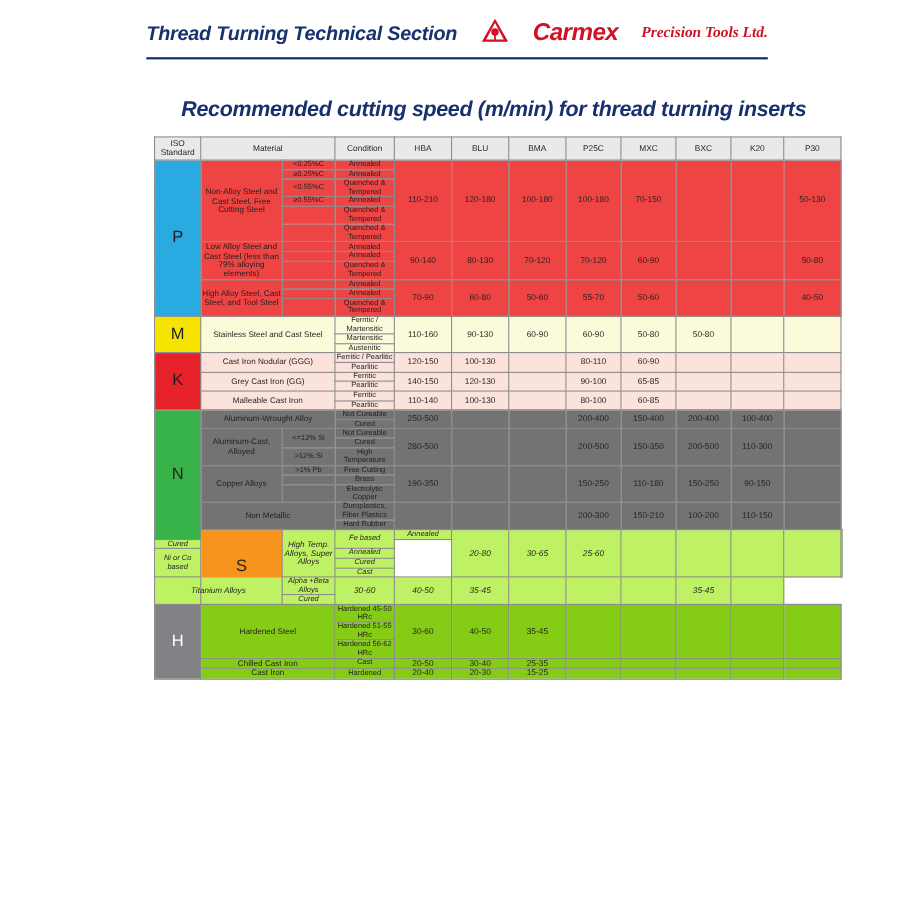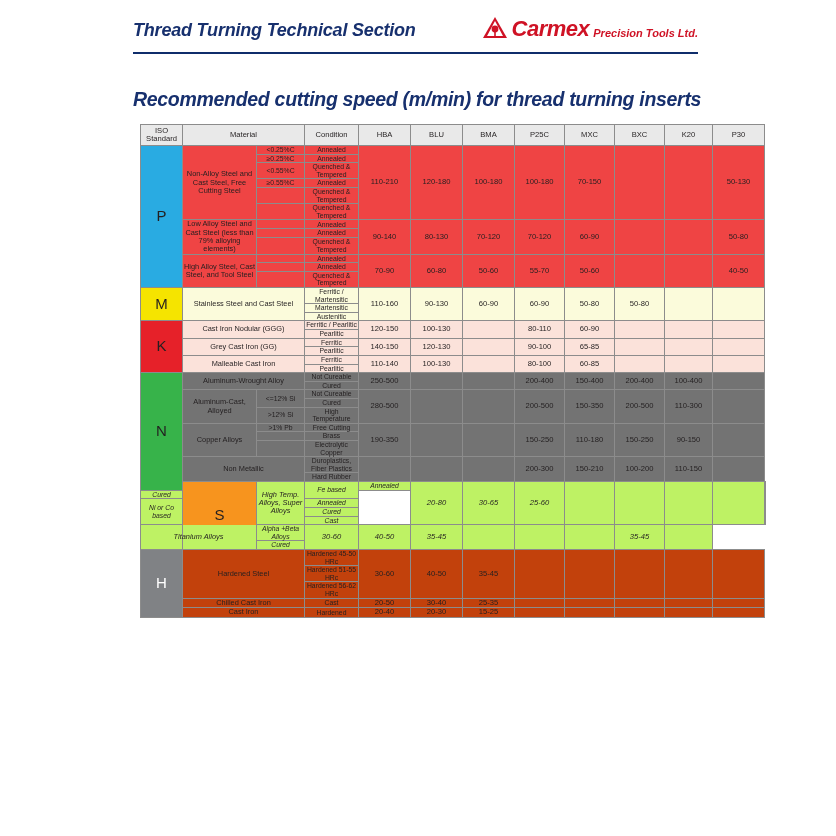--- a/index.html
+++ b/index.html
@@ -14,37 +14,38 @@
   .header{
     position:absolute;left:133px;top:14px;width:565px;height:38px;
     border-bottom:2px solid #0f2d6b;
   }
   .header-title{
     position:absolute;left:0;top:6px;
     font-size:18px;font-weight:bold;font-style:italic;color:#17306e;
     letter-spacing:-0.2px;
   }
   .logo{
-    position:absolute;right:0;top:2px;display:flex;align-items:center;gap:4px;
+    position:absolute;right:0;top:2px;display:flex;align-items:center;gap:21px;
   }
   .logo-mark{width:26px;height:26px;position:relative;}
   .logo-word{
     font-size:22px;font-weight:bold;color:#cf1225;font-style:italic;
     letter-spacing:-0.5px;line-height:22px;
   }
   .logo-sub{
-    font-size:11px;color:#cf1225;font-style:italic;font-weight:bold;
-    align-self:flex-end;padding-bottom:3px;
+    font-size:14px;color:#cf1225;font-style:italic;font-weight:bold;
+    align-self:flex-end;padding-bottom:3px;font-family:Liberation Serif, serif;
   }
 
   
   .section-title{
     position:absolute;left:133px;top:88px;width:600px;
     font-size:19.5px;font-weight:bold;font-style:italic;color:#17306e;
     letter-spacing:-0.3px;
+    text-align:right;
   }
 
   
   .tbl-wrap{position:absolute;left:140px;top:124px;}
   table.main{
     border-collapse:collapse;
     font-size:7.4px;
     table-layout:fixed;
   }
   table.main td,table.main th{
@@ -61,21 +62,21 @@
   .cond{font-size:6.8px;}
   .val{font-size:7.6px;}
   .sub{font-size:6.8px;text-align:center;}
 
   
   .p-blue{background:#ef4444;}
   .m-yellow{background:#fbfbdb;}
   .k-pink{background:#fbe2da;}
   .n-green{background:#737373;}
   .s-peach{background:#bef264;font-style:italic;}
-  .h-grey{background:#c2410c;}
+  .h-grey{background:#84cc16;}
 
   .iso-p{background:#29abe2;}
   .iso-m{background:#f5e400;}
   .iso-k{background:#e62129;}
   .iso-n{background:#37b34a;}
   .iso-s{background:#f7941e;}
   .iso-h{background:#808285;color:#fff;}
 </style>
 </head>
 <body>

